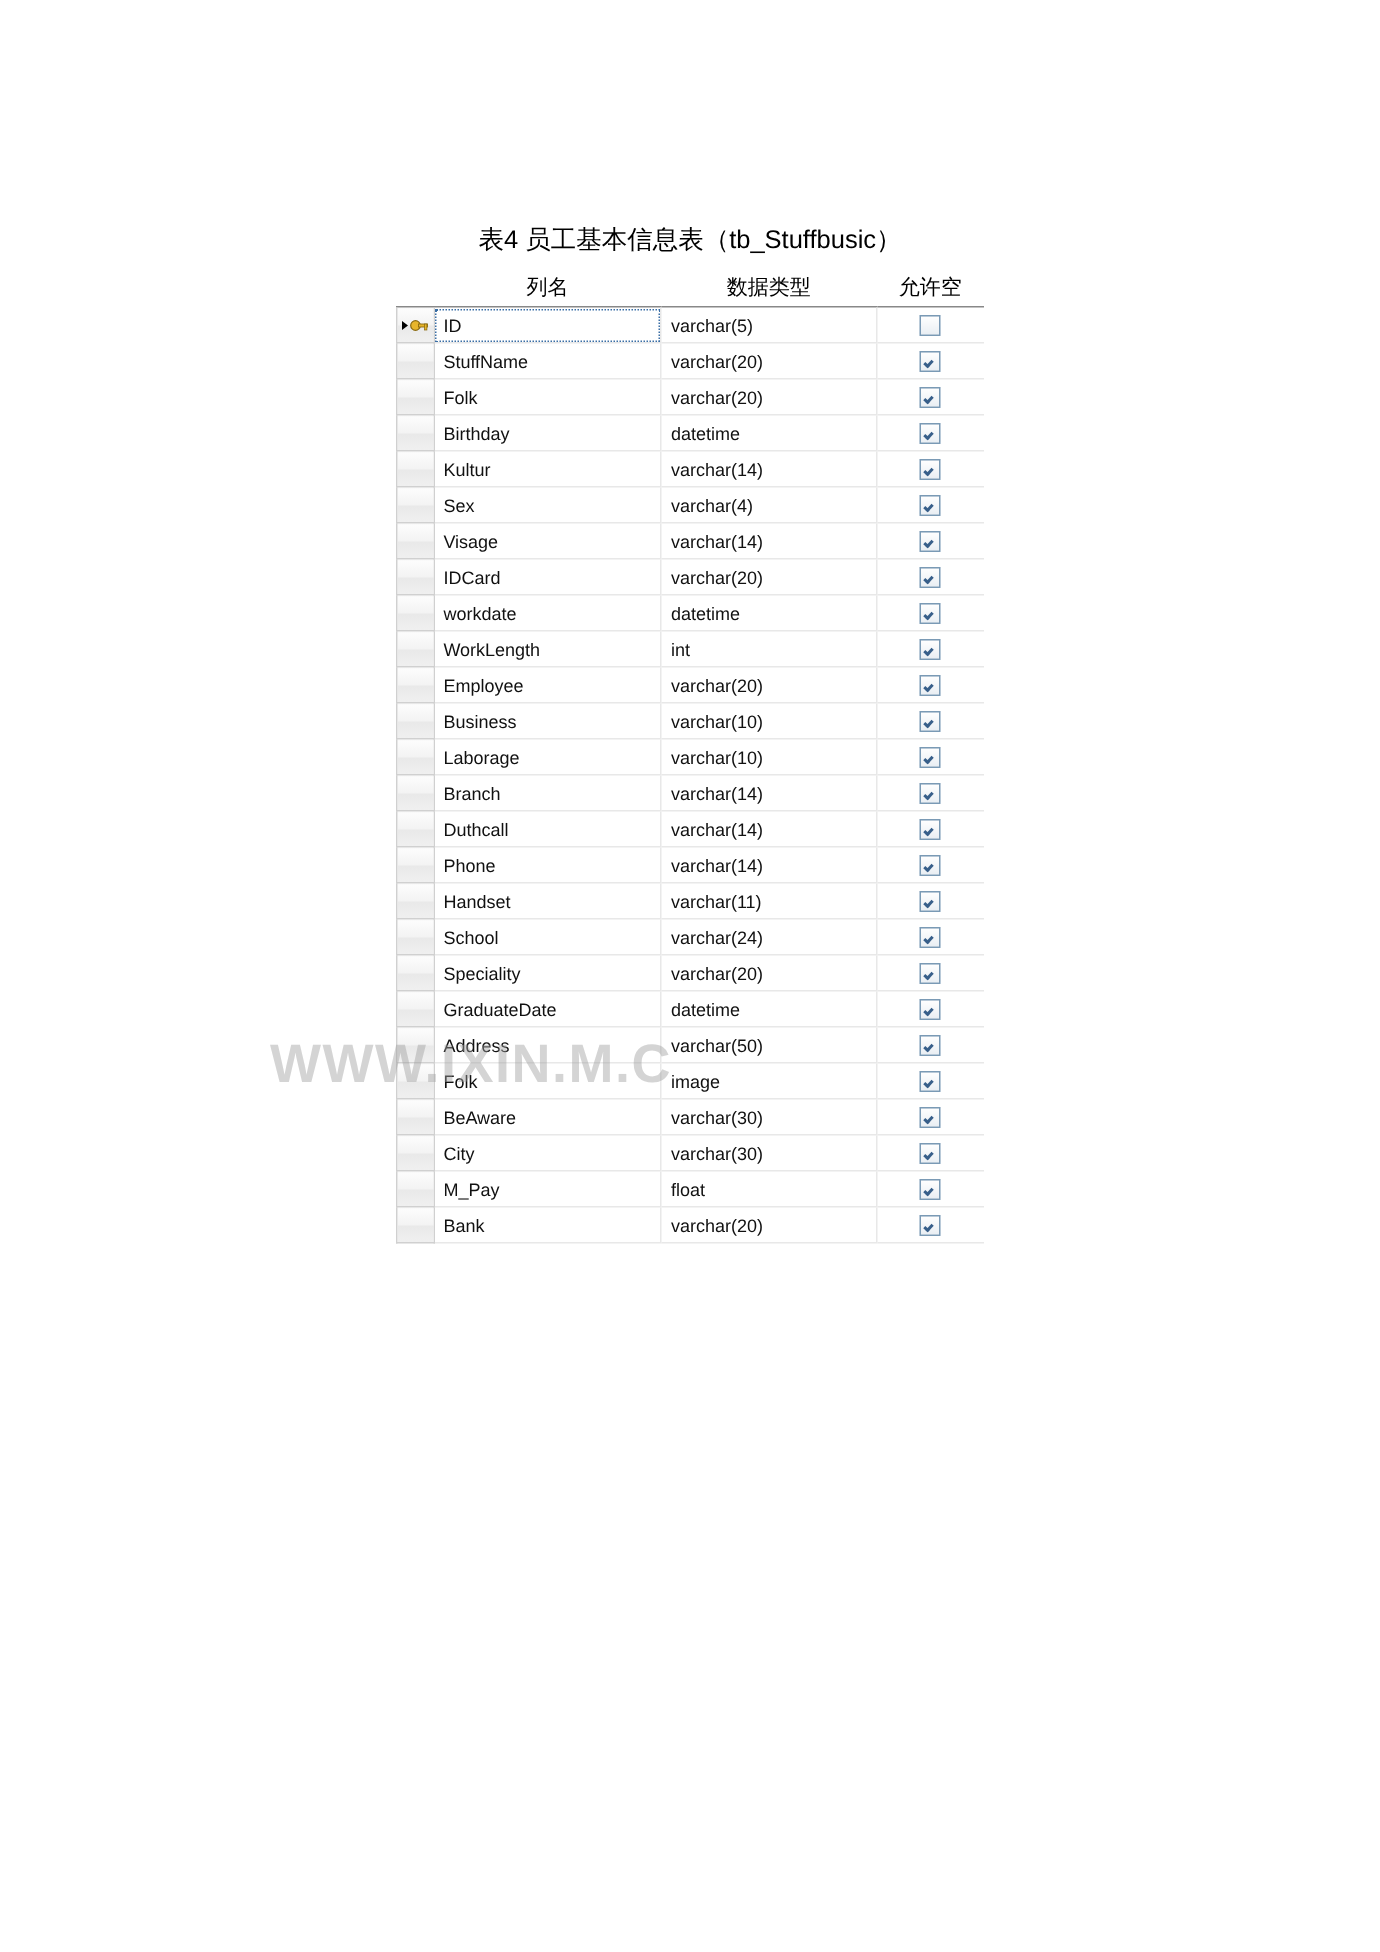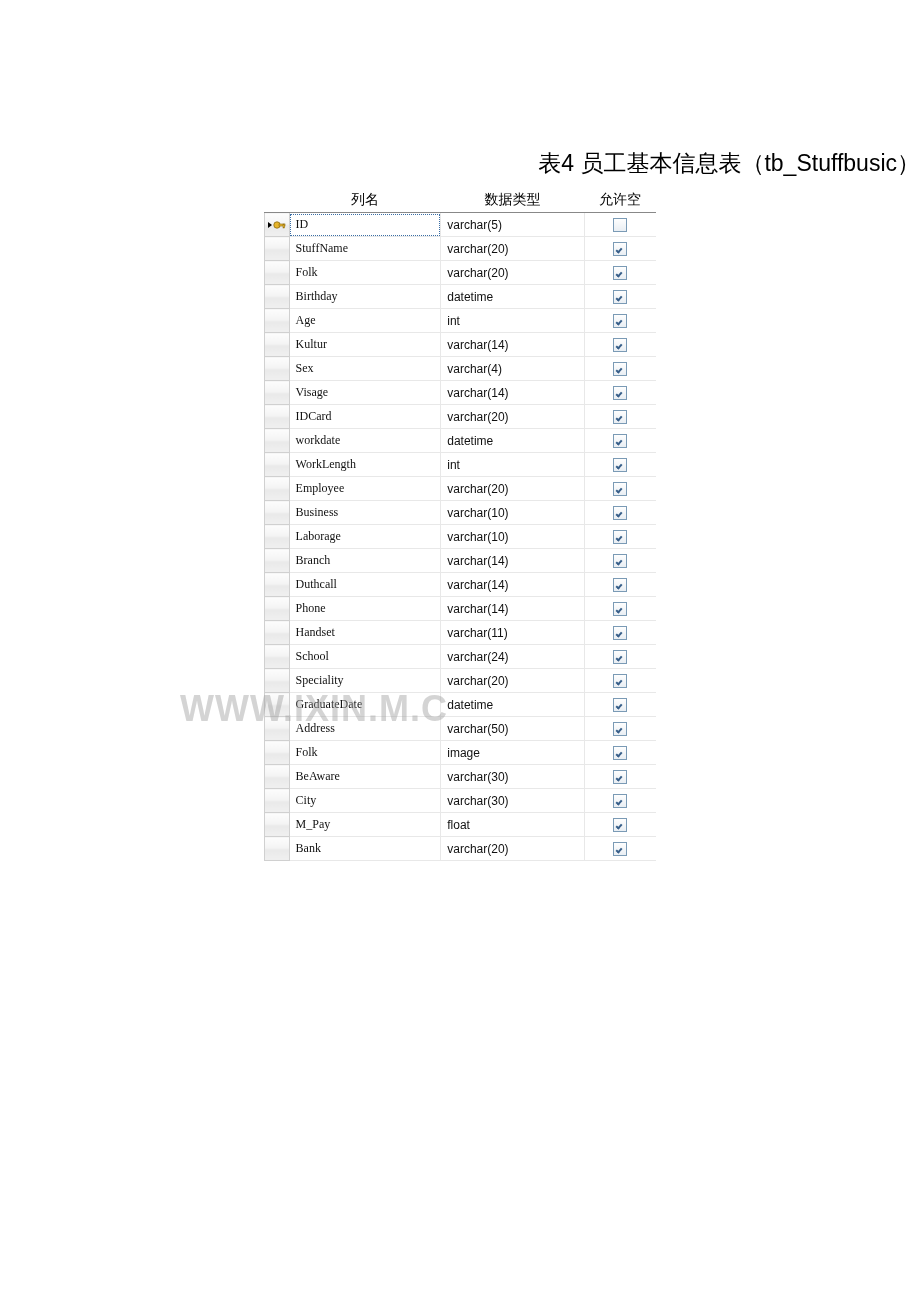--- a/index.html
+++ b/index.html
@@ -6,22 +6,22 @@
   body {
     margin: 0;
     padding: 0;
     background: #ffffff;
     font-family: "Microsoft YaHei", "SimSun", Arial, sans-serif;
     width: 920px;
     height: 1301px;
     position: relative;
   }
   .caption {
-    text-align: right;
-    font-size: 23px;
+    text-align: center;
+    font-size: 17px;
     color: #000;
     margin-top: 148px;
     margin-bottom: 10px;
   }
   .table-wrap {
     margin: 0 auto;
     width: 392px;
     position: relative;
   }
   table.designer {
@@ -51,21 +51,21 @@
     border: 1px solid #d0d0d0;
     border-top-color: #e8e8e8;
     text-align: center;
     position: relative;
   }
   .col-name-cell {
     width: 148px;
     padding-left: 6px !important;
     border-bottom: 1px solid #e8e8e8;
     background: #fff;
-    font-family: Liberation Serif, serif;
+    font-family: Liberation Sans, sans-serif;
     color: #111;
   }
   .col-type-cell {
     width: 140px;
     padding-left: 6px !important;
     border-bottom: 1px solid #e8e8e8;
     border-left: 1px solid #e8e8e8;
     background: #fff;
     font-family: Tahoma, Arial, sans-serif;
     color: #111;
@@ -187,30 +187,20 @@
     <td class="row-handle">
       
     </td>
     <td class="col-name-cell">Birthday</td>
     <td class="col-type-cell">datetime</td>
     <td class="col-null-cell">
       <span class="checkbox checked"></span>
     </td>
   </tr>
 
-  <tr class="data-row">
-    <td class="row-handle">
-      
-    </td>
-    <td class="col-name-cell">Age</td>
-    <td class="col-type-cell">int</td>
-    <td class="col-null-cell">
-      <span class="checkbox checked"></span>
-    </td>
-  </tr>
 
   <tr class="data-row">
     <td class="row-handle">
       
     </td>
     <td class="col-name-cell">Kultur</td>
     <td class="col-type-cell">varchar(14)</td>
     <td class="col-null-cell">
       <span class="checkbox checked"></span>
     </td>

